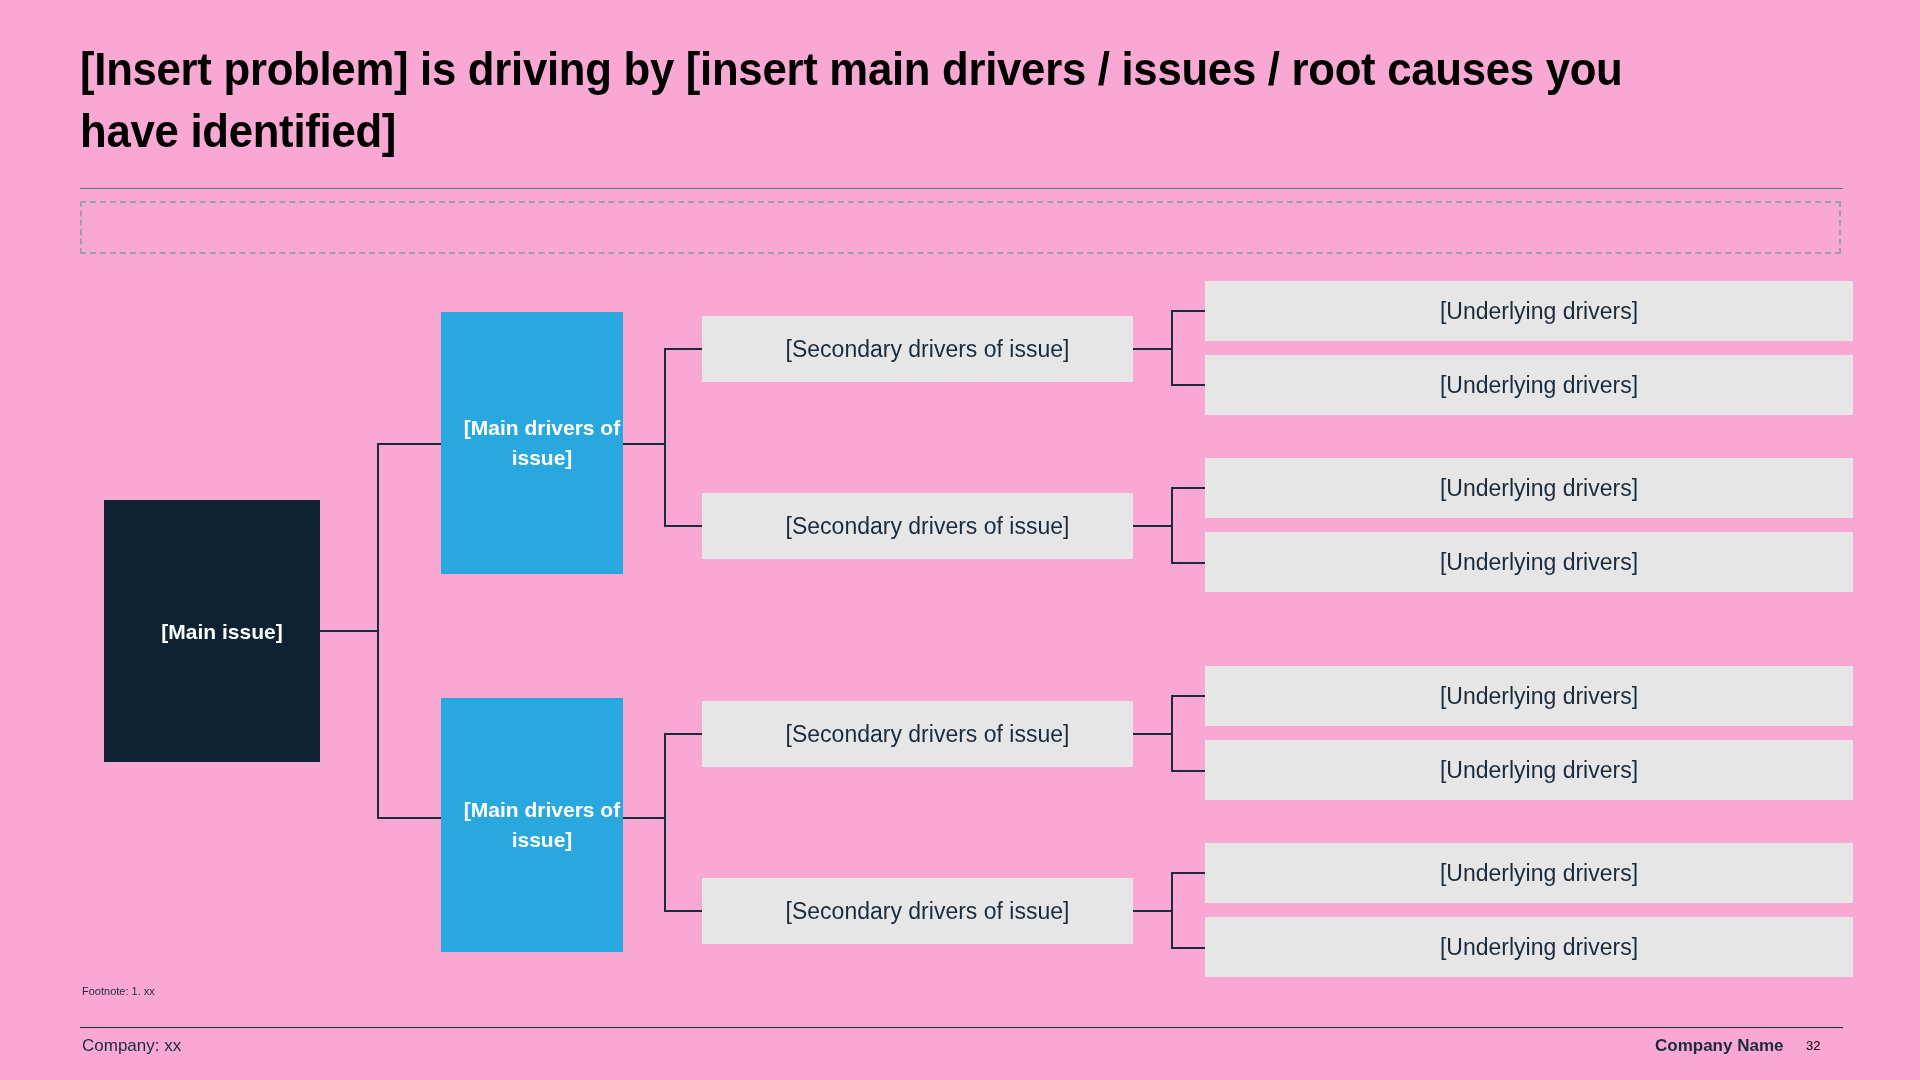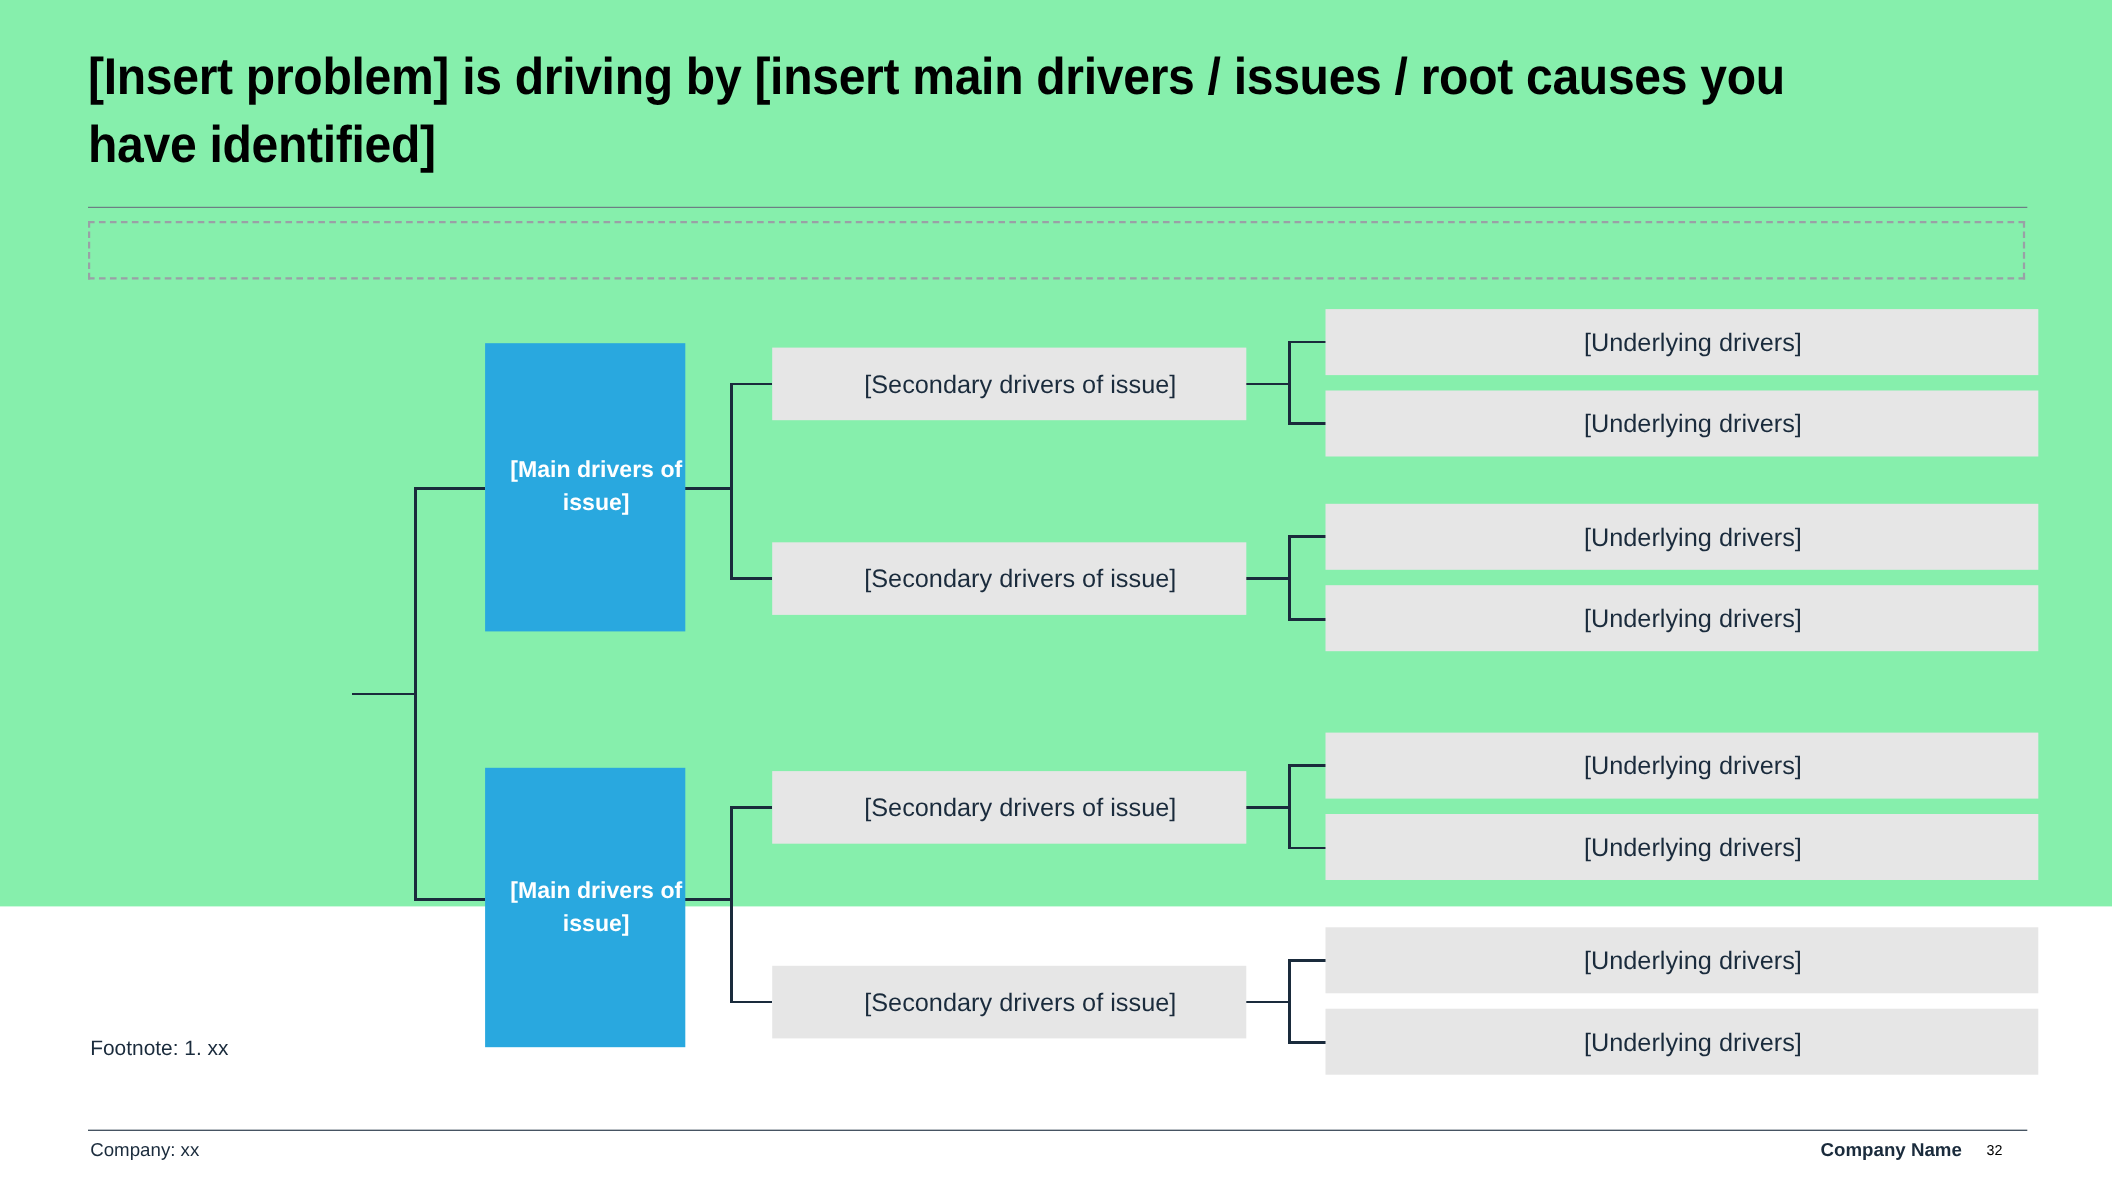--- a/index.html
+++ b/index.html
@@ -8,22 +8,22 @@
     background: #ffffff;
     overflow: hidden;
   }
   body {
     font-family: "Liberation Sans", sans-serif;
     -webkit-font-smoothing: antialiased;
   }
   .slide {
     position: relative;
     width: 1920px;
-    height: 824px;
-    background: #86efac;
+    height: 1080px;
+    background: #f9a8d4;
   }
 
   
   .title {
     position: absolute;
     left: 80px; top: 38px;
     width: 1760px;
     font-family: "Liberation Sans Narrow", "Liberation Sans", sans-serif;
     font-weight: bold;
     font-size: 47px;
@@ -101,22 +101,22 @@
     background: #e6e6e6;
     color: #1a2b3c;
     font-size: 23px;
     line-height: 28px;
     justify-content: center;
   }
 
   
   .footnote {
     position: absolute;
-    left: 82px; top: 943px;
-    font-size: 19px;
+    left: 82px; top: 980px;
+    font-size: 11px;
     line-height: 22px;
     color: #1a2b3c;
   }
   .footer-rule {
     position: absolute;
     left: 80px; top: 1027px;
     width: 1763px; height: 1px;
     background: #1a2b3c;
   }
   .source {
@@ -180,20 +180,23 @@
       <path d="M 1133 734 H 1172"></path>
       <path d="M 1172 734 V 696 H 1205"></path>
       <path d="M 1172 734 V 771 H 1205"></path>
 
       <path d="M 1133 911 H 1172"></path>
       <path d="M 1172 911 V 873 H 1205"></path>
       <path d="M 1172 911 V 948 H 1205"></path>
     </g>
   </svg>
 
+  <div class="node node-main" style="left:104px; top:500px; width:216px; height:262px;">
+    <span>[Main issue]</span>
+  </div>
 
   <div class="node node-driver" style="left:441px; top:312px; width:182px; height:262px;">
     <span>[Main drivers of issue]</span>
   </div>
   <div class="node node-driver" style="left:441px; top:698px; width:182px; height:254px;">
     <span>[Main drivers of issue]</span>
   </div>
 
   <div class="node node-secondary" style="left:702px; top:316px; width:431px; height:66px;">
     <span>[Secondary drivers of issue]</span>

